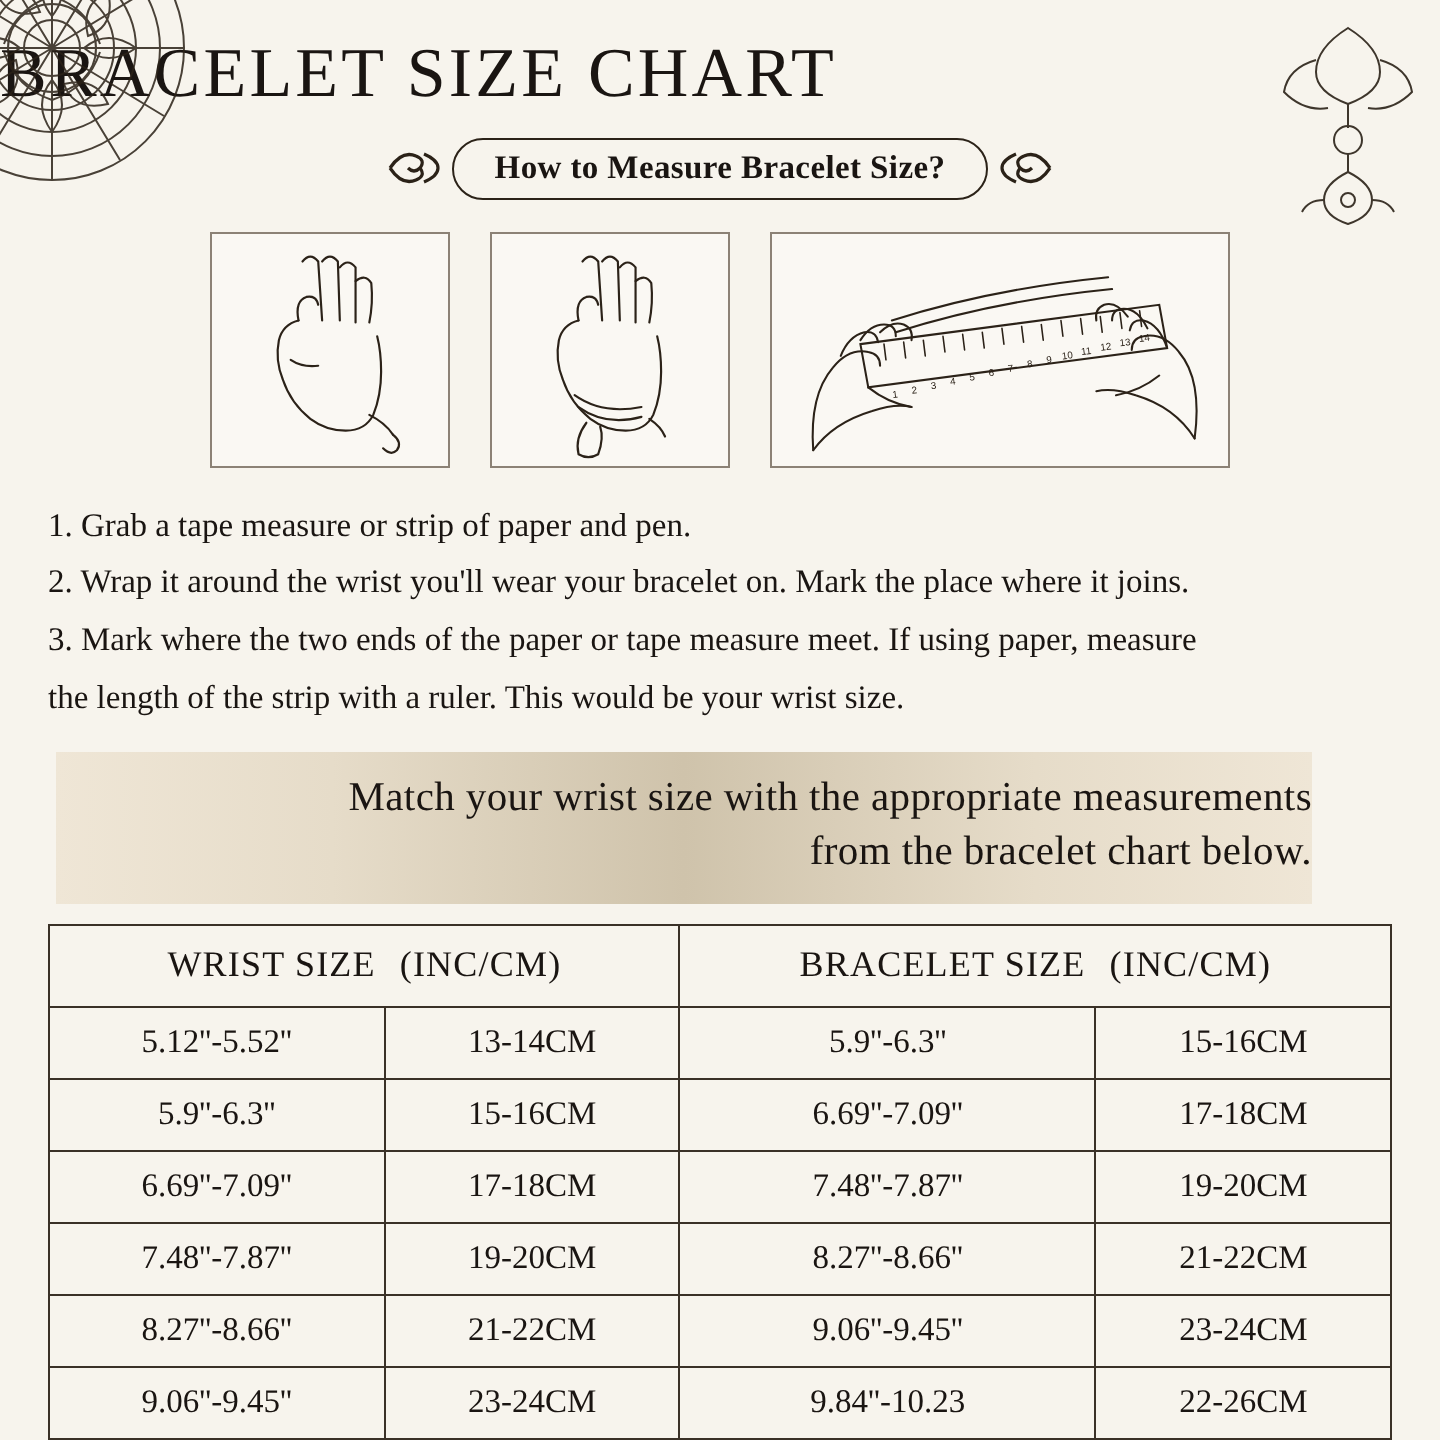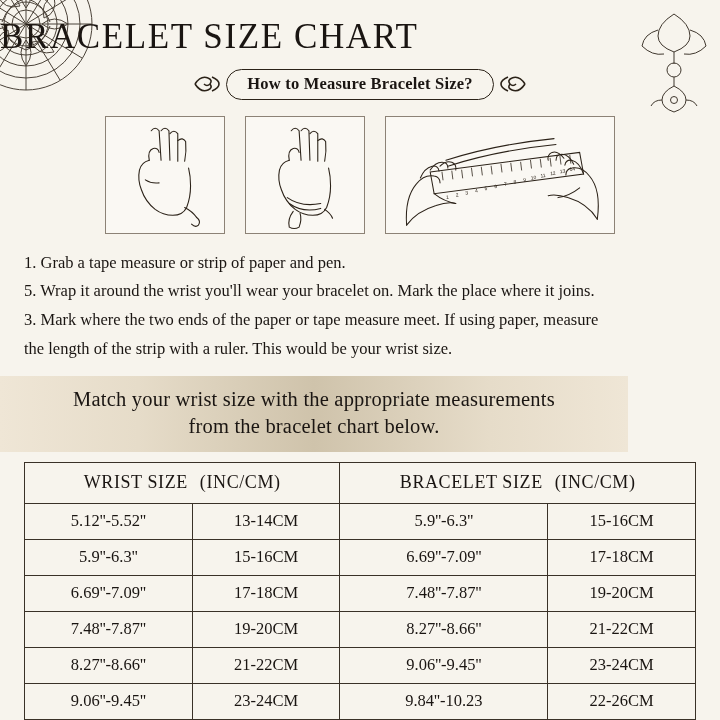--- a/index.html
+++ b/index.html
@@ -101,24 +101,25 @@
     display: block;
     margin-bottom: 2px;
   }
 
   
   .banner {
     margin-top: 14px;
     width: 628px;
     background: linear-gradient(90deg, #efe6d6 0%, #e6dcc9 22%, #cfc3ab 50%, #e6dcc9 78%, #efe6d6 100%);
     padding: 10px 0 12px 0;
-    text-align: center;
+    text-align: right;
     font-size: 20.5px;
     line-height: 1.3;
     letter-spacing: 0.2px;
+    margin-left: 28px;
   }
   .banner .line2 { display: block; }
 
   
   table.size-table {
     border-collapse: collapse;
     width: 672px;
     margin: 10px auto 0 auto;
     font-size: 16.5px;
   }
@@ -292,21 +293,21 @@
           <path d="M180 42 q-6 -8 -12 -6 q-5 2 -4 8"></path>
           <path d="M214 104 q-10 -16 -30 -22 q-12 -4 -20 -2"></path>
           <path d="M196 72 q-10 8 -22 10"></path>
         </g>
       </svg>
     </div>
   </div>
 
   <div class="steps">
     <span class="step">1. Grab a tape measure or strip of paper and pen.</span>
-    <span class="step">5. Wrap it around the wrist you'll wear your bracelet on. Mark the place where it joins.</span>
+    <span class="step">2. Wrap it around the wrist you'll wear your bracelet on. Mark the place where it joins.</span>
     <span class="step">3. Mark where the two ends of the paper or tape measure meet. If using paper, measure</span>
     <span class="step indent">the length of the strip with a ruler. This would be your wrist size.</span>
   </div>
 
   <div class="banner">
     <span>Match your wrist size with the appropriate measurements</span>
     <span class="line2">from the bracelet chart below.</span>
   </div>
 
   <table class="size-table">

